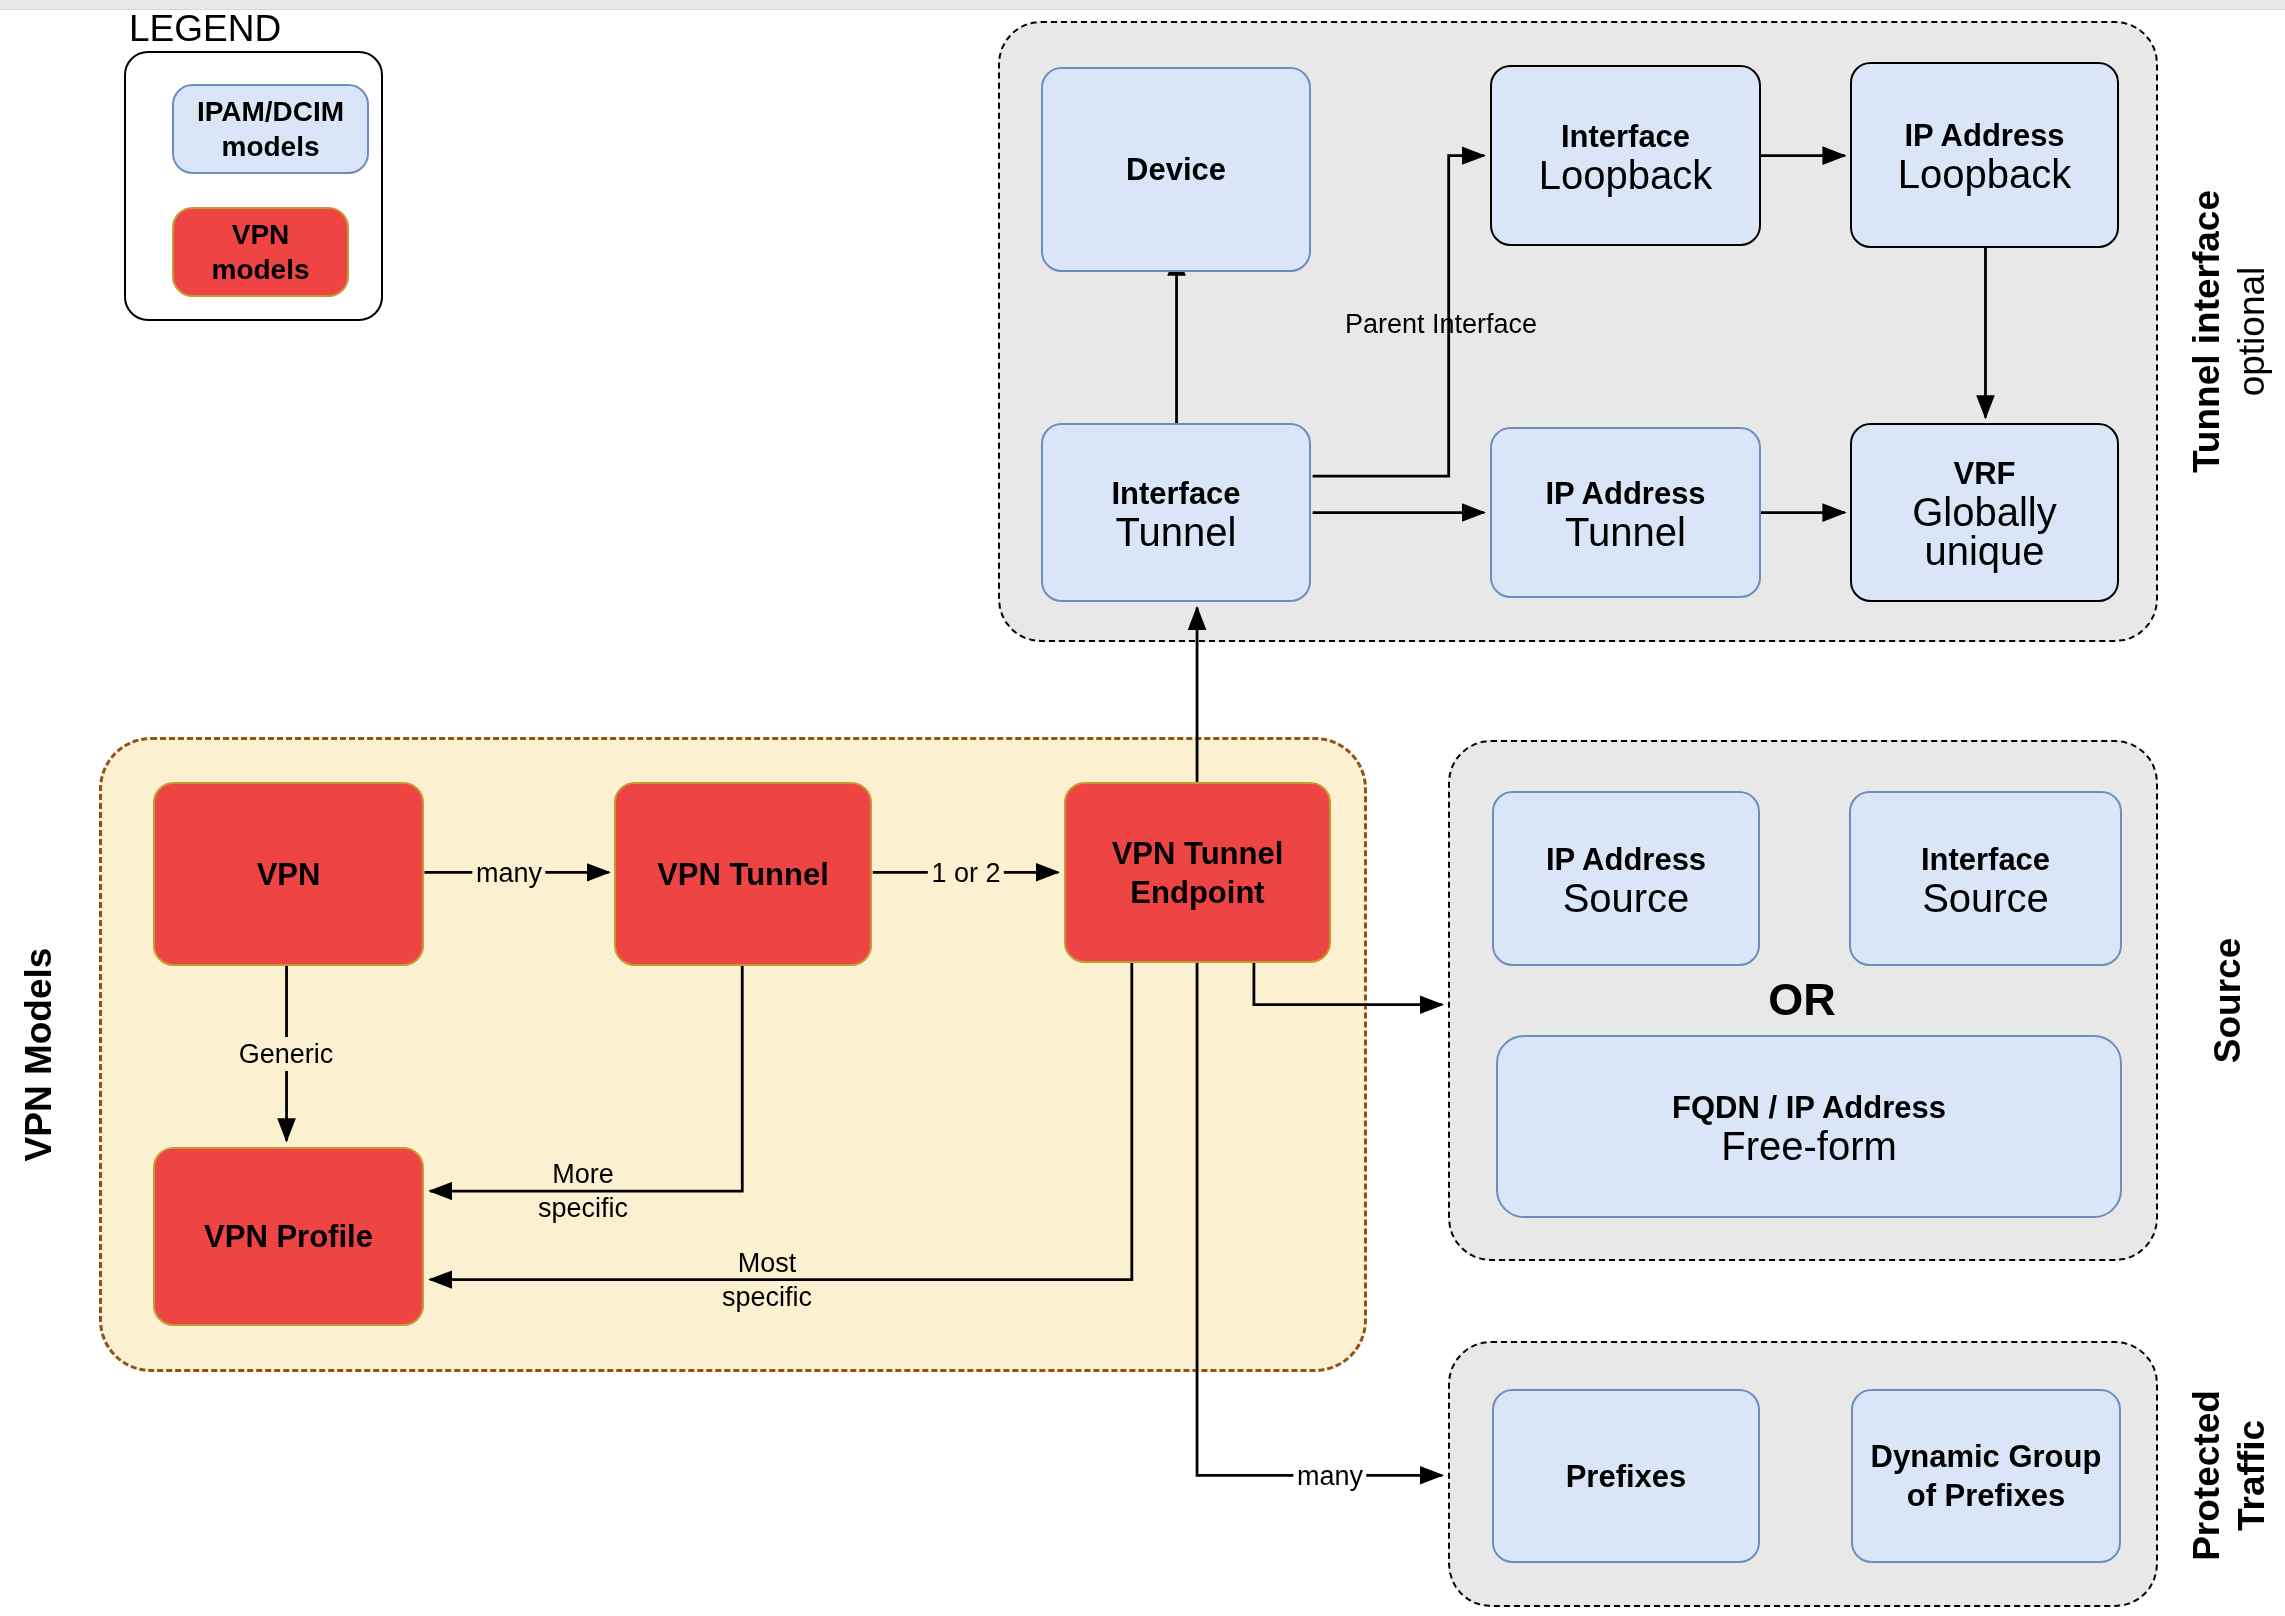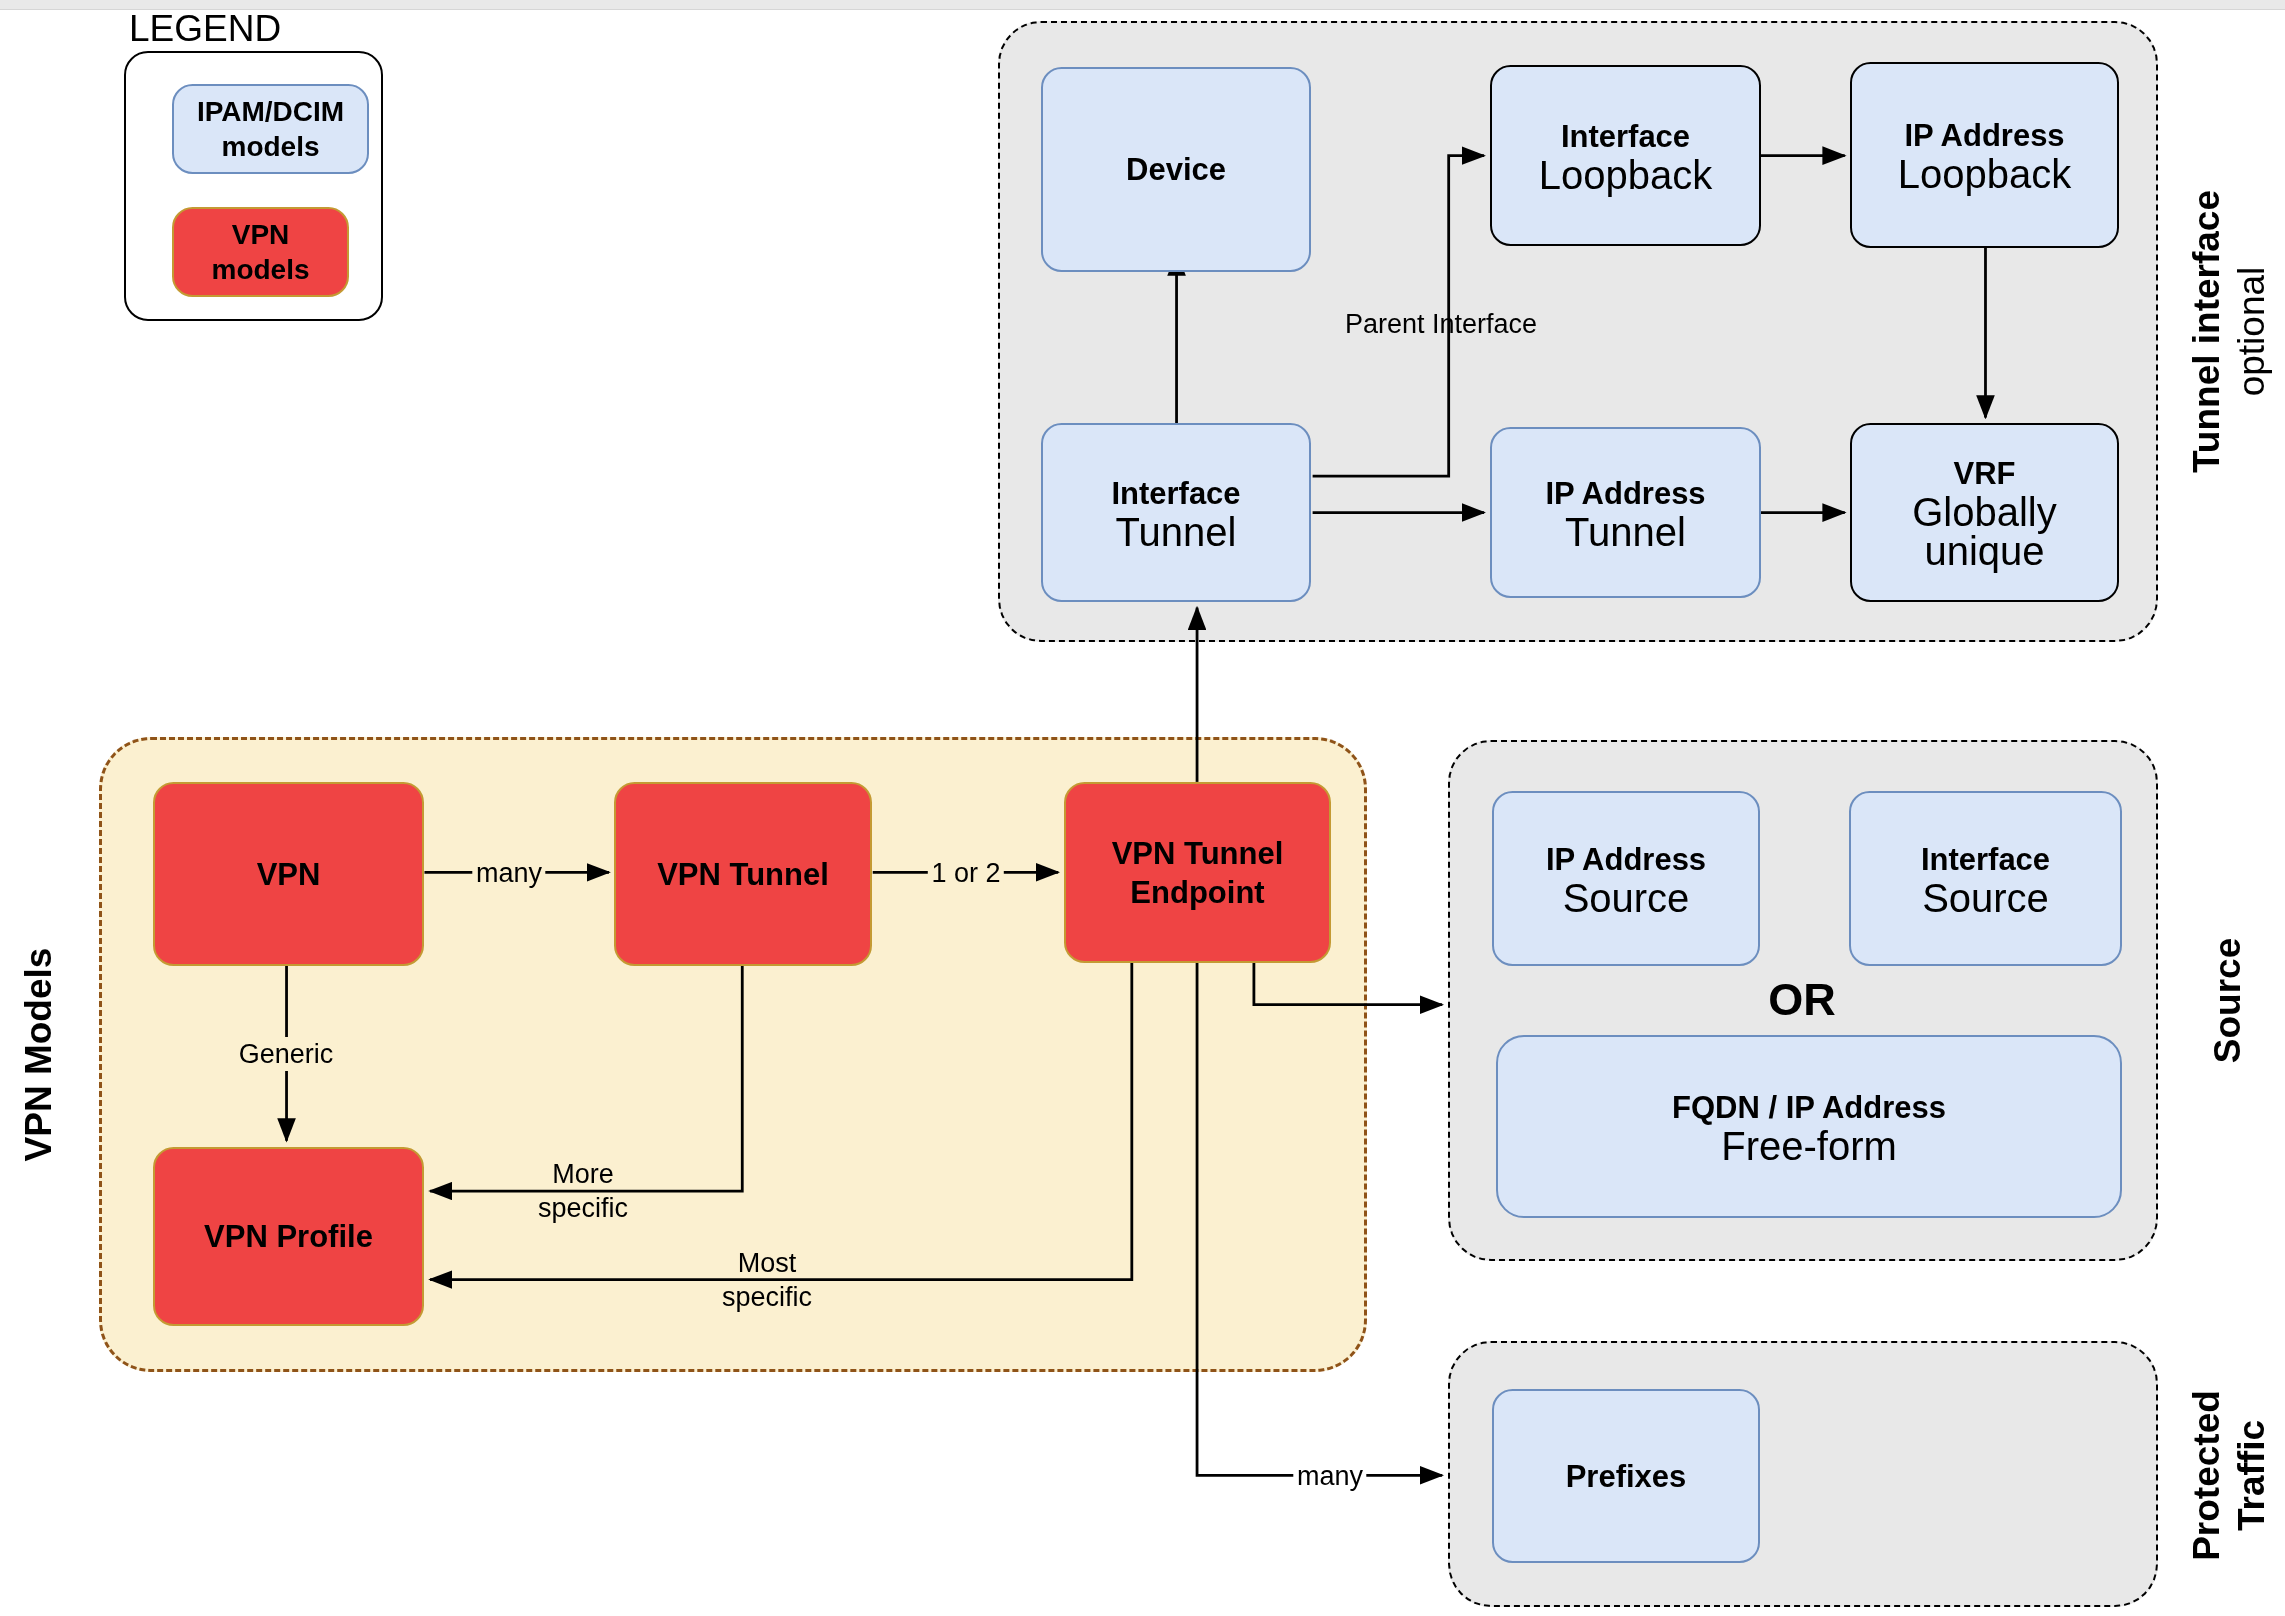--- a/index.html
+++ b/index.html
@@ -151,20 +151,24 @@
   </div>
   <div class="or-label" style="left:1802px;top:1000px;">OR</div>
   <div class="node blue" style="left:1496px;top:1035px;width:626px;height:183px;border-radius:28px;">
     <div class="t">FQDN / IP Address</div>
     <div class="s">Free-form</div>
   </div>
 
   <div class="node blue" style="left:1492px;top:1389px;width:268px;height:174px;">
     <div class="t">Prefixes</div>
   </div>
+  <div class="node blue" style="left:1851px;top:1389px;width:270px;height:174px;">
+    <div class="t">Dynamic Group
+of Prefixes</div>
+  </div>
 
   <div class="elabel bg-yellow" style="left:509px;top:873px;">many</div>
   <div class="elabel bg-yellow" style="left:966px;top:873px;">1 or 2</div>
   <div class="elabel bg-yellow" style="left:286px;top:1054px;">Generic</div>
   <div class="elabel bg-gray" style="left:583px;top:1191px;">More
 specific</div>
   <div class="elabel bg-gray" style="left:767px;top:1280px;">Most
 specific</div>
   <div class="elabel bg-gray" style="left:1441px;top:324px;">Parent Interface</div>
   <div class="elabel bg-white" style="left:1330px;top:1476px;">many</div>

